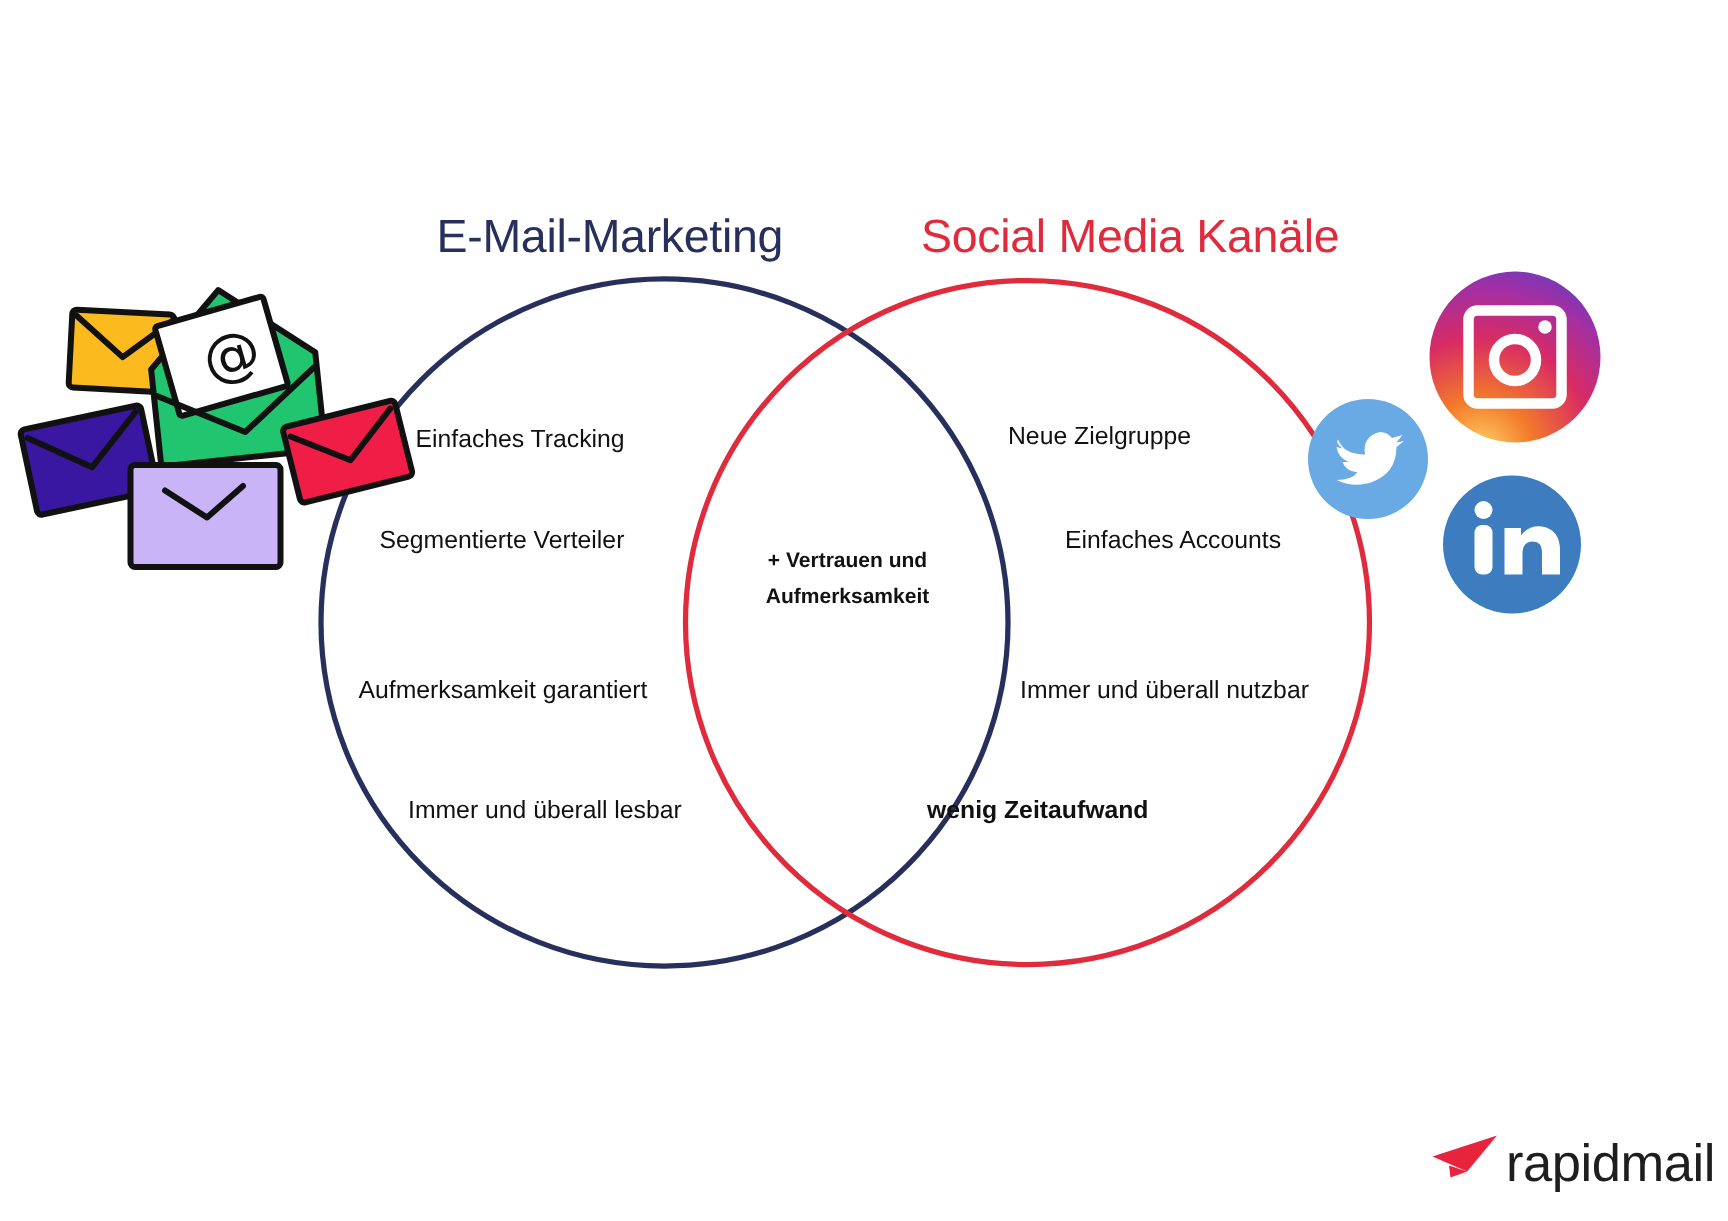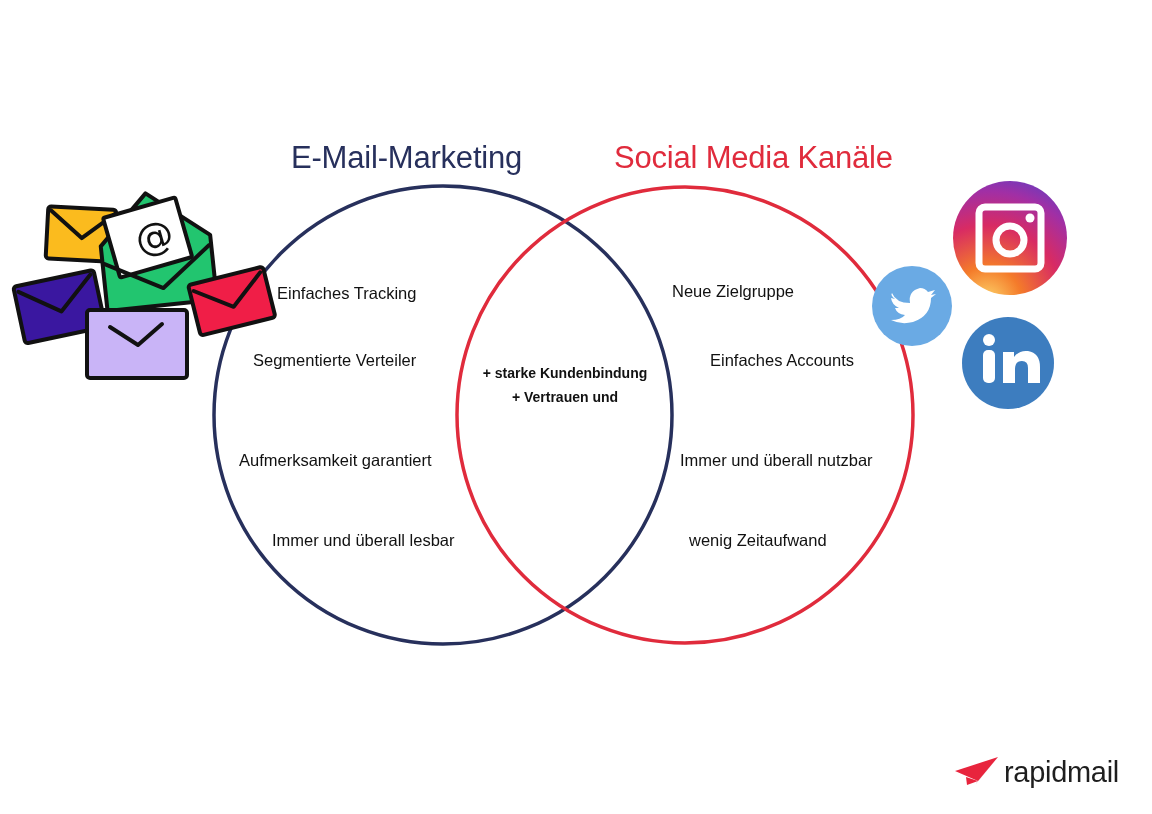--- a/index.html
+++ b/index.html
@@ -6,21 +6,21 @@
   body { width: 1152px; height: 814px; background: #ffffff; position: relative; overflow: hidden;
          font-family: "Liberation Sans", "DejaVu Sans", sans-serif; color: #111; }
   .abs { position: absolute; }
   .title { font-size: 31px; white-space: nowrap; letter-spacing: -0.2px; }
   .title-left { left: 291px; top: 140px; }
   .title-right { left: 614px; top: 140px; }
   .item { font-size: 16.5px; white-space: nowrap; color: #111; }
   .center-text { position: absolute; left: 465px; top: 362px; width: 200px; text-align: center;
                  font-size: 14px; font-weight: bold; line-height: 23.5px; color: #111; }
   svg.venn { position: absolute; left: 0; top: 0; }
-  .logo-text { position: absolute; left: 1004px; top: 756px; font-size: 29px; color: #1e1e1e; letter-spacing: -0.3px; }
+  .logo-text { position: absolute; left: 1004px; top: 756px; font-size: 35px; color: #1e1e1e; letter-spacing: -0.3px; }
 </style>
 </head>
 <body>
 
 <svg class="venn" width="1152" height="814" viewBox="0 0 1152 814">
   <circle cx="443" cy="415" r="229" fill="none" stroke="#27305c" stroke-width="3.5"></circle>
   <circle cx="685" cy="415" r="228" fill="none" stroke="#e02b3c" stroke-width="3.5"></circle>
 
   <g stroke="#111" stroke-width="4" stroke-linejoin="round" stroke-linecap="round">
 
@@ -91,20 +91,20 @@
 <div class="abs title title-right" style="color:#e02b3c;">Social Media Kanäle</div>
 
 <div class="abs item" style="left:277px; top:268px;margin-top:16px;">Einfaches Tracking</div>
 <div class="abs item" style="left:253px; top:351px;">Segmentierte Verteiler</div>
 <div class="abs item" style="left:239px; top:451px;">Aufmerksamkeit garantiert</div>
 <div class="abs item" style="left:272px; top:531px;">Immer und überall lesbar</div>
 
 <div class="abs item" style="left:672px; top:282px;">Neue Zielgruppe</div>
 <div class="abs item" style="left:710px; top:351px;">Einfaches Accounts</div>
 <div class="abs item" style="left:680px; top:451px;">Immer und überall nutzbar</div>
-<div class="abs item" style="left:689px; top:531px;">wenig Zeitaufwand</div>
+<div class="abs item" style="left:618px; top:531px;font-weight:bold;">wenig Zeitaufwand</div>
 
 <div class="center-text">
-  <div>+ starke Kundenbindung</div>
   <div>+ Vertrauen und</div>
+  <div>Aufmerksamkeit</div>
 </div>
 
 <div class="logo-text">rapidmail</div>
 
 </body></html>

